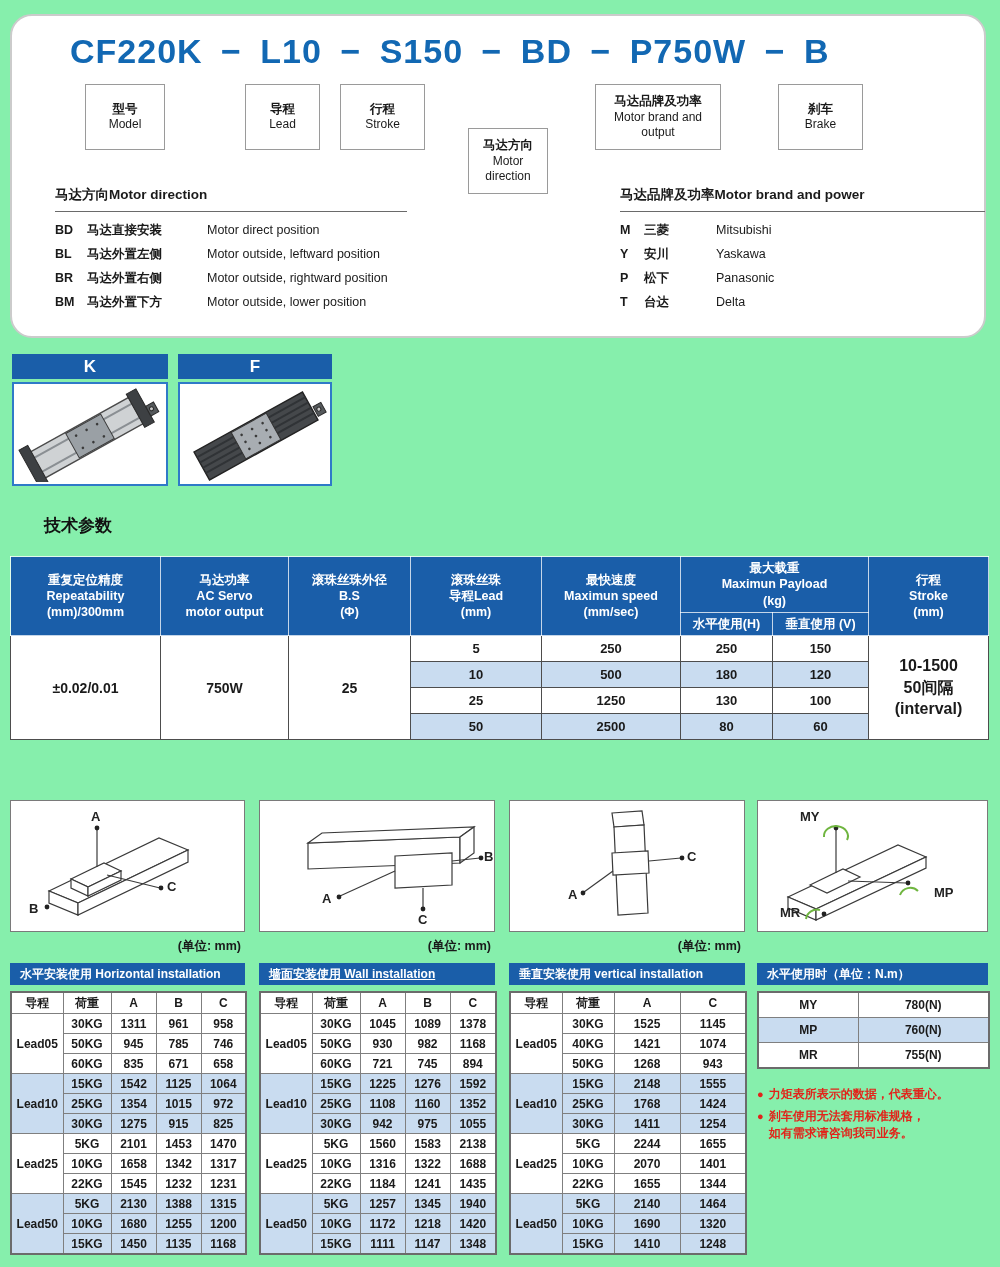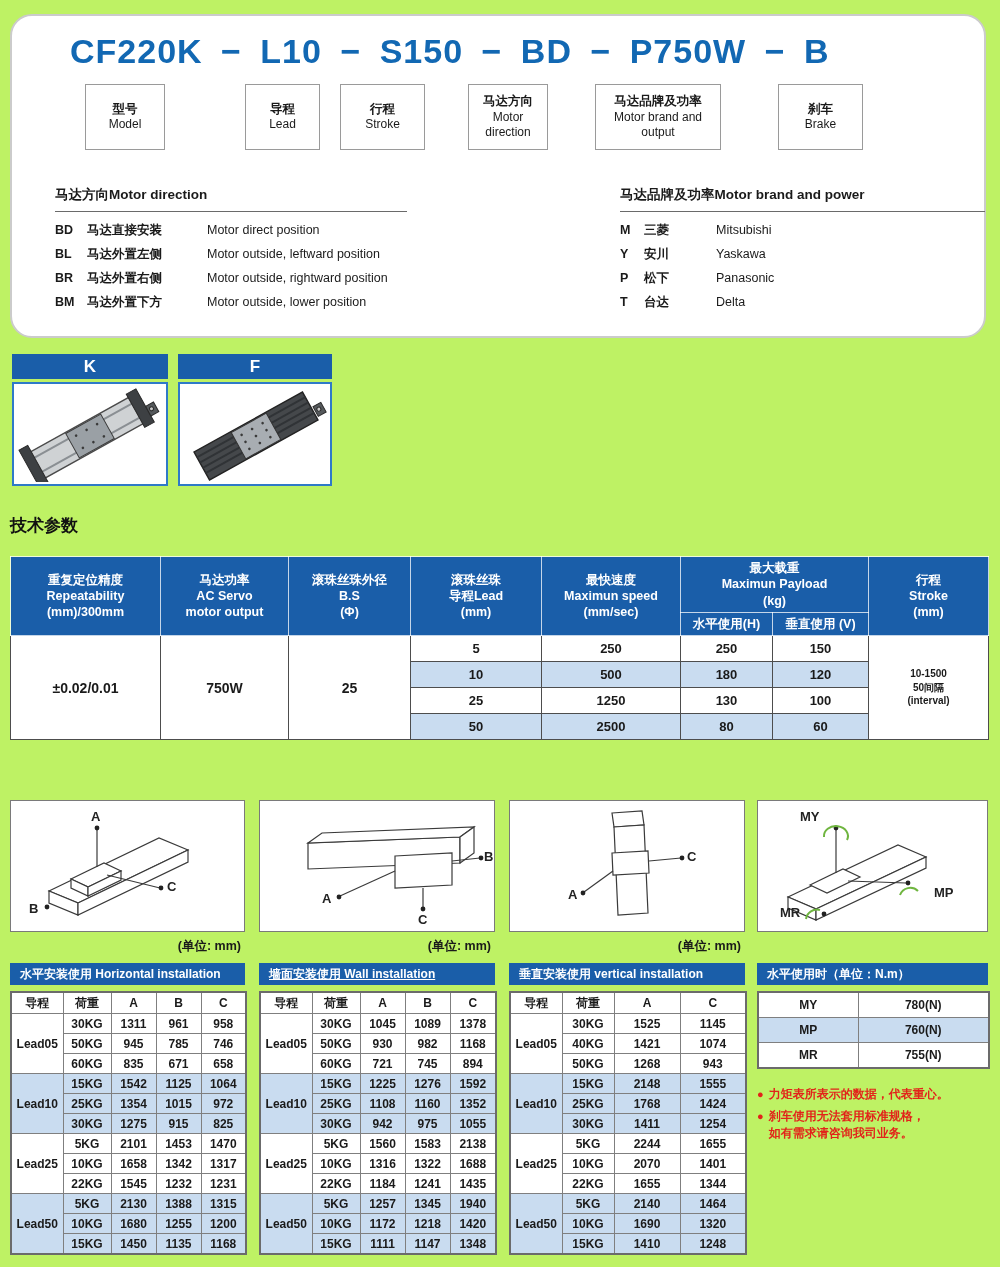--- a/index.html
+++ b/index.html
@@ -1,16 +1,16 @@
 <!DOCTYPE html>
 <html><head>
 <meta charset="utf-8">
 <style>
   html,body{margin:0;padding:0;background:#fff;}
-  .page{position:relative;width:1000px;height:1267px;background:#bef264;
+  .page{position:relative;width:1000px;height:1267px;background:#86efac;
         font-family:"Liberation Sans",sans-serif;color:#1a1a1a;overflow:hidden;}
 
   
   .top-box{position:absolute;left:10px;top:14px;width:972px;height:320px;
            border:2px solid #cbcbcb;border-radius:22px;background:#fff;}
   .model-line{position:absolute;left:70px;top:32px;font-size:34px;font-weight:700;
               color:#1268b3;letter-spacing:1px;word-spacing:8px;white-space:nowrap;}
   .mbox{position:absolute;top:84px;height:66px;border:1px solid #9a9a9a;background:#fff;
         display:flex;flex-direction:column;align-items:center;justify-content:center;
         text-align:center;line-height:1.25;box-sizing:border-box;padding:2px;}
@@ -37,21 +37,21 @@
 
   
   .ttable{position:absolute;left:10px;top:556px;width:978px;border-collapse:collapse;
           table-layout:fixed;text-align:center;}
   .ttable th{background:#1a5ea9;color:#fff;font-size:12.5px;font-weight:700;
              border:1px solid rgba(255,255,255,0.75);padding:3px 2px;line-height:1.3;
              white-space:pre-line;vertical-align:middle;}
   .ttable td{border:1px solid #4d4d4d;font-size:13px;font-weight:700;height:23px;
              vertical-align:middle;background:#fff;}
   .ttable td.fixed{font-size:14px;background:#fff;}
-  .ttable td.stroke{white-space:pre-line;font-size:10px;line-height:1.35;}
+  .ttable td.stroke{white-space:pre-line;font-size:16px;line-height:1.35;}
   .ttable tr.alt td.v{background:#c9dcf0;}
 
   
   .dbox{position:absolute;top:800px;height:132px;border:1px solid #7a7a7a;background:#fff;box-sizing:border-box;}
   .dbox svg{position:absolute;left:0;top:0;}
   .dlabel{position:absolute;font-size:13px;font-weight:700;color:#222;}
   .ucap{position:absolute;top:938px;font-size:12.5px;font-weight:700;text-align:right;
         box-sizing:border-box;padding-right:4px;}
 
   
@@ -82,21 +82,21 @@
         <span class="en">Model</span>
       </div>
       <div class="mbox" style="left: 245px; width: 75px;">
         <span class="cn">导程</span>
         <span class="en">Lead</span>
       </div>
       <div class="mbox" style="left: 340px; width: 85px;">
         <span class="cn">行程</span>
         <span class="en">Stroke</span>
       </div>
-      <div class="mbox" style="left: 468px; width: 80px;">
+      <div class="mbox" style="left: 468px; width: 80px; margin-top: 44px;">
         <span class="cn">马达方向</span>
         <span class="en">Motor direction</span>
       </div>
       <div class="mbox" style="left: 595px; width: 126px;">
         <span class="cn">马达品牌及功率</span>
         <span class="en">Motor brand and output</span>
       </div>
       <div class="mbox" style="left: 778px; width: 85px;">
         <span class="cn">刹车</span>
         <span class="en">Brake</span>
@@ -199,21 +199,21 @@
           <circle cx="-12" cy="8" r="1.3" fill="#3a3a3a"></circle>
             <circle cx="0" cy="8" r="1.3" fill="#3a3a3a"></circle>
             <circle cx="12" cy="8" r="1.3" fill="#3a3a3a"></circle>
           <rect x="64" y="2" width="9" height="11" fill="#55595c" stroke="#2a2a2a"></rect>
           <circle cx="68" cy="7" r="2" fill="#c9c9c9" stroke="#2a2a2a"></circle>
         </g>
       </svg>
     </div>
   </div>
 
-  <div class="sec-title" style="top:514px;">技术参数</div>
+  <div class="sec-title" style="top:514px;margin-left:34px;">技术参数</div>
 
   <table class="ttable">
     <colgroup>
       <col style="width:150px">
         <col style="width:128px">
         <col style="width:122px">
         <col style="width:131px">
       <col style="width:139px">
         <col style="width:92px">
         <col style="width:96px">

